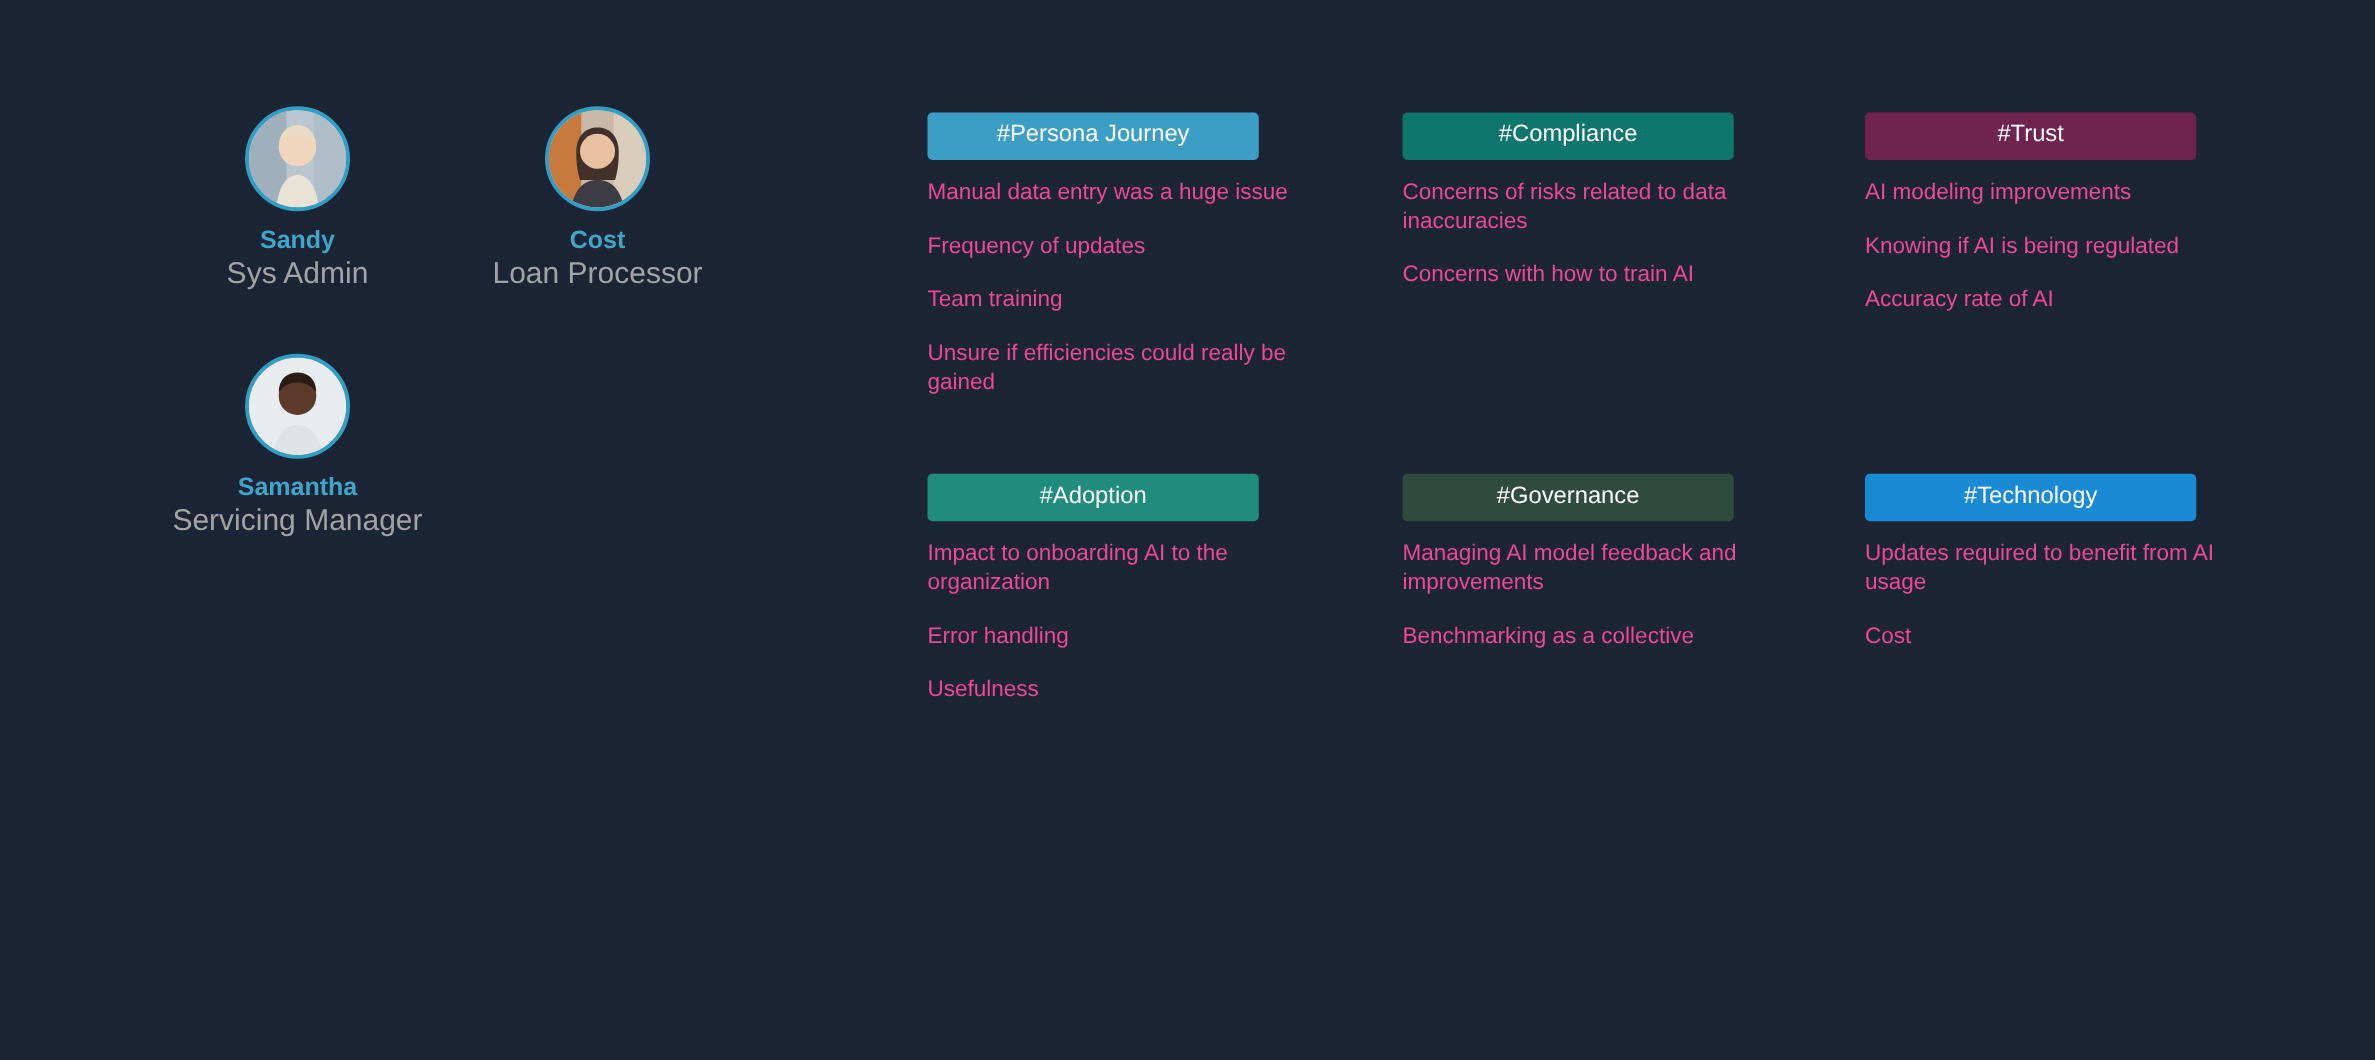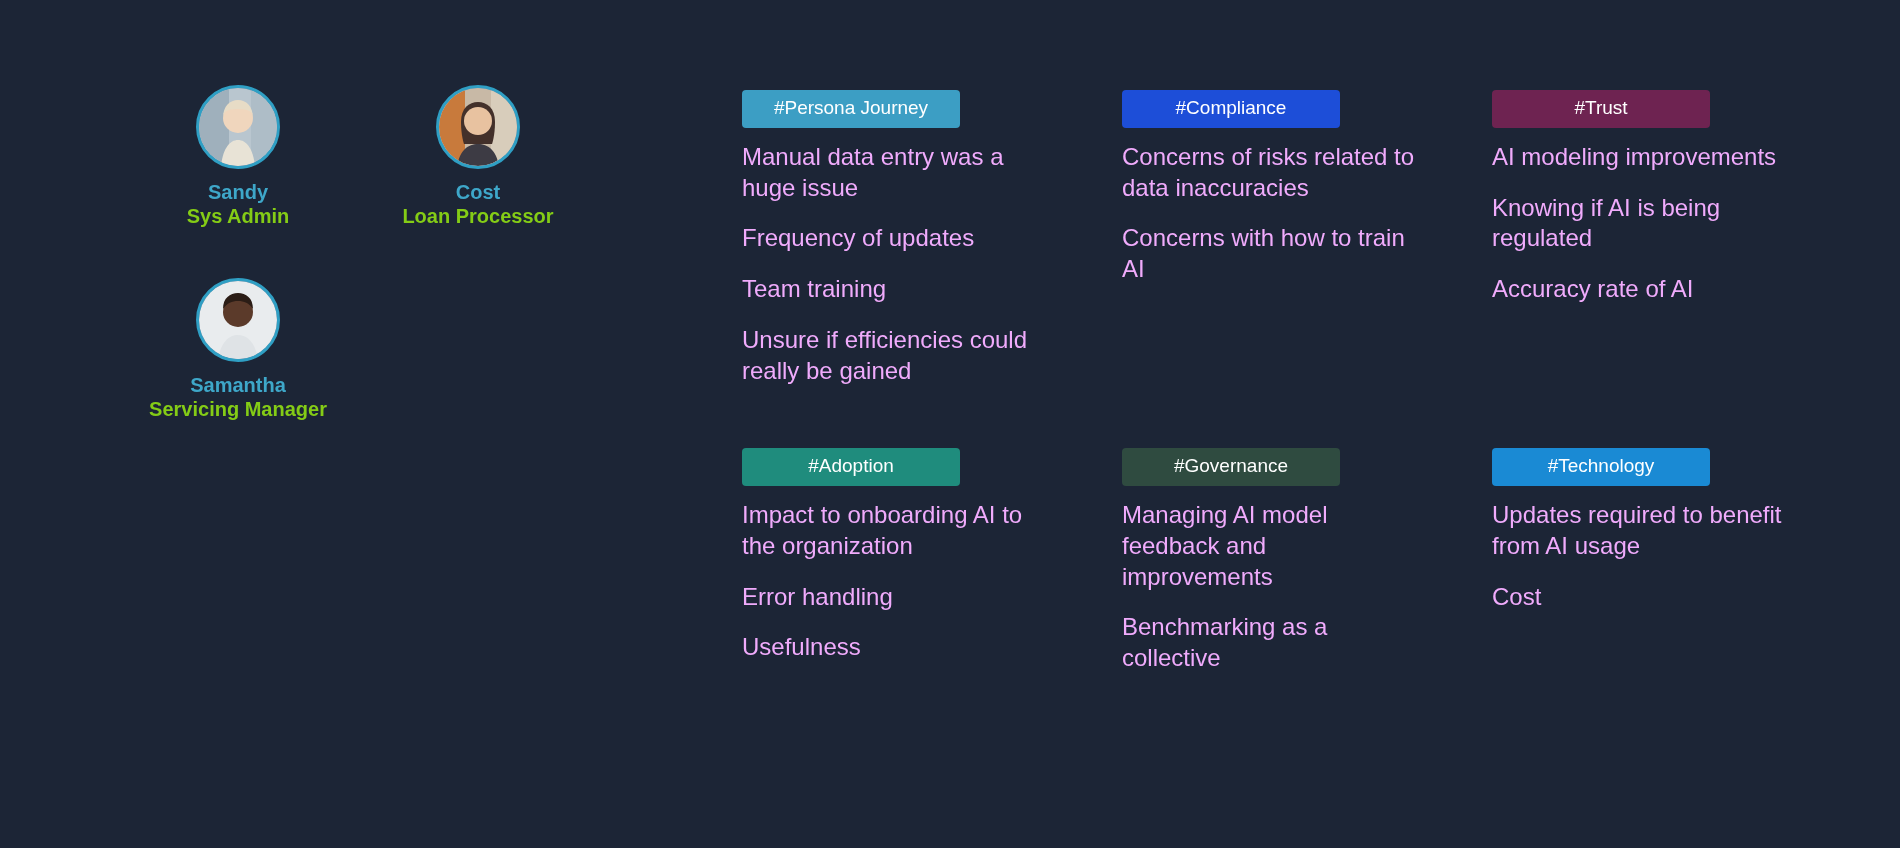--- a/index.html
+++ b/index.html
@@ -55,62 +55,62 @@
     overflow: hidden;
   }
   .persona-name {
     margin-top: 12px;
     font-size: 20px;
     font-weight: bold;
     color: #3ea7c9;
     line-height: 1.18;
   }
   .persona-role {
-    font-size: 20px;
-    font-weight: bold;
-    color: #84cc16;
+    font-size: 24px;
+    font-weight: normal;
+    color: #a3a3a3;
     line-height: 1.18;
   }
 
   
   .themes {
     position: absolute;
     left: 742px;
     top: 90px;
     width: 1110px;
     display: grid;
     grid-template-columns: 380px 370px 360px;
     grid-template-rows: auto auto;
     row-gap: 62px;
   }
   .theme {
     width: 260px;
   }
   .tag {
     display: block;
-    width: 218px;
+    width: 265px;
     text-align: center;
     border-radius: 4px;
     font-size: 19px;
     padding: 7px 0 9px 0;
     box-sizing: border-box;
     color: #ffffff;
     margin-bottom: 14px;
   }
   .theme-items {
     list-style: none;
     margin: 0;
     padding: 0;
     width: 300px;
   }
   .theme-items li {
-    font-size: 24px;
+    font-size: 18px;
     line-height: 1.28;
     margin-bottom: 20px;
-    color: #f0abfc;
+    color: #ec4899;
   }
   .theme-items li:last-child { margin-bottom: 0; }
 </style>
 </head>
 <body>
 
 <div class="stage">
 
   <div class="personas">
 
@@ -172,21 +172,21 @@
       <div class="tag" style="background:#3c9ec4">#Persona Journey</div>
       <ul class="theme-items">
         <li>Manual data entry was a huge issue</li>
         <li>Frequency of updates</li>
         <li>Team training</li>
         <li>Unsure if efficiencies could really be gained</li>
       </ul>
     </div>
 
     <div class="theme">
-      <div class="tag" style="background:#1d4ed8">#Compliance</div>
+      <div class="tag" style="background:#0f766e">#Compliance</div>
       <ul class="theme-items">
         <li>Concerns of risks related to data inaccuracies</li>
         <li>Concerns with how to train AI</li>
       </ul>
     </div>
 
     <div class="theme">
       <div class="tag" style="background:#6e2351">#Trust</div>
       <ul class="theme-items">
         <li>AI modeling improvements</li>

